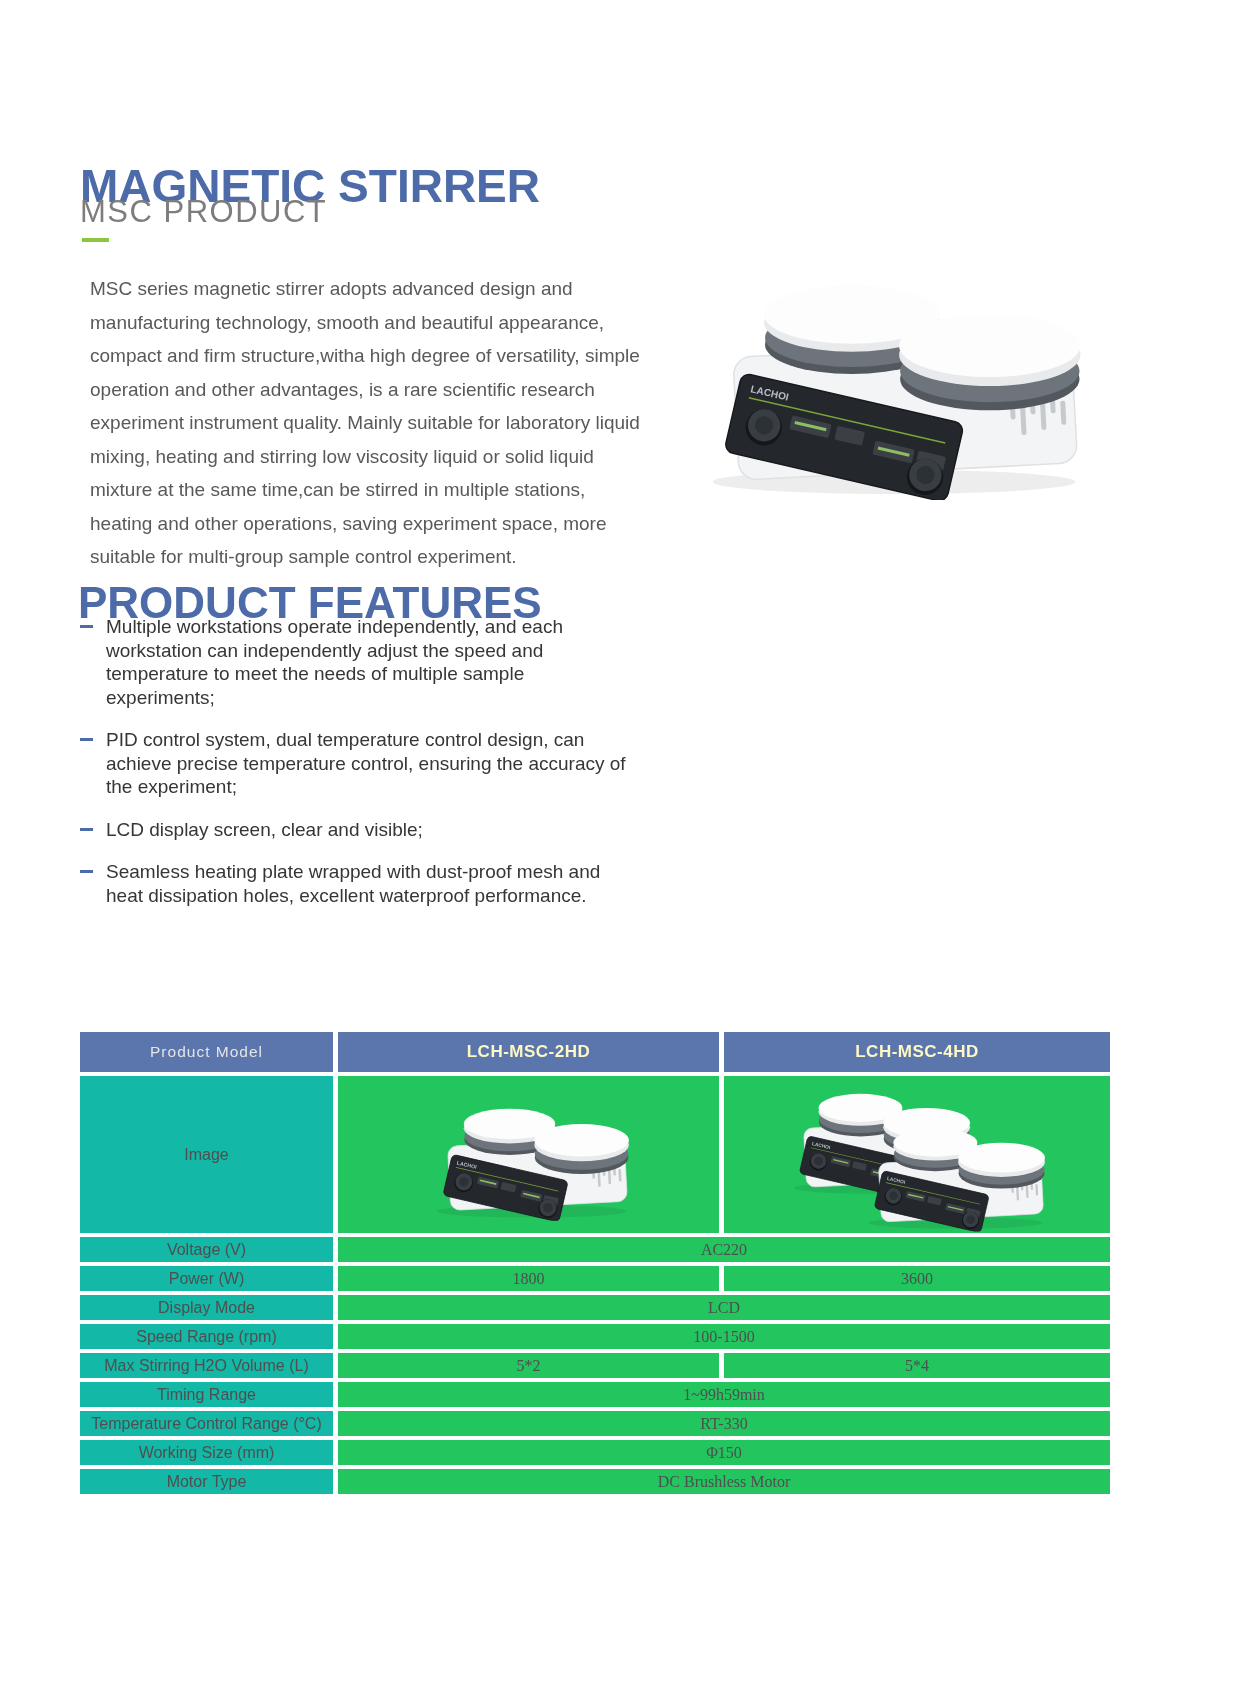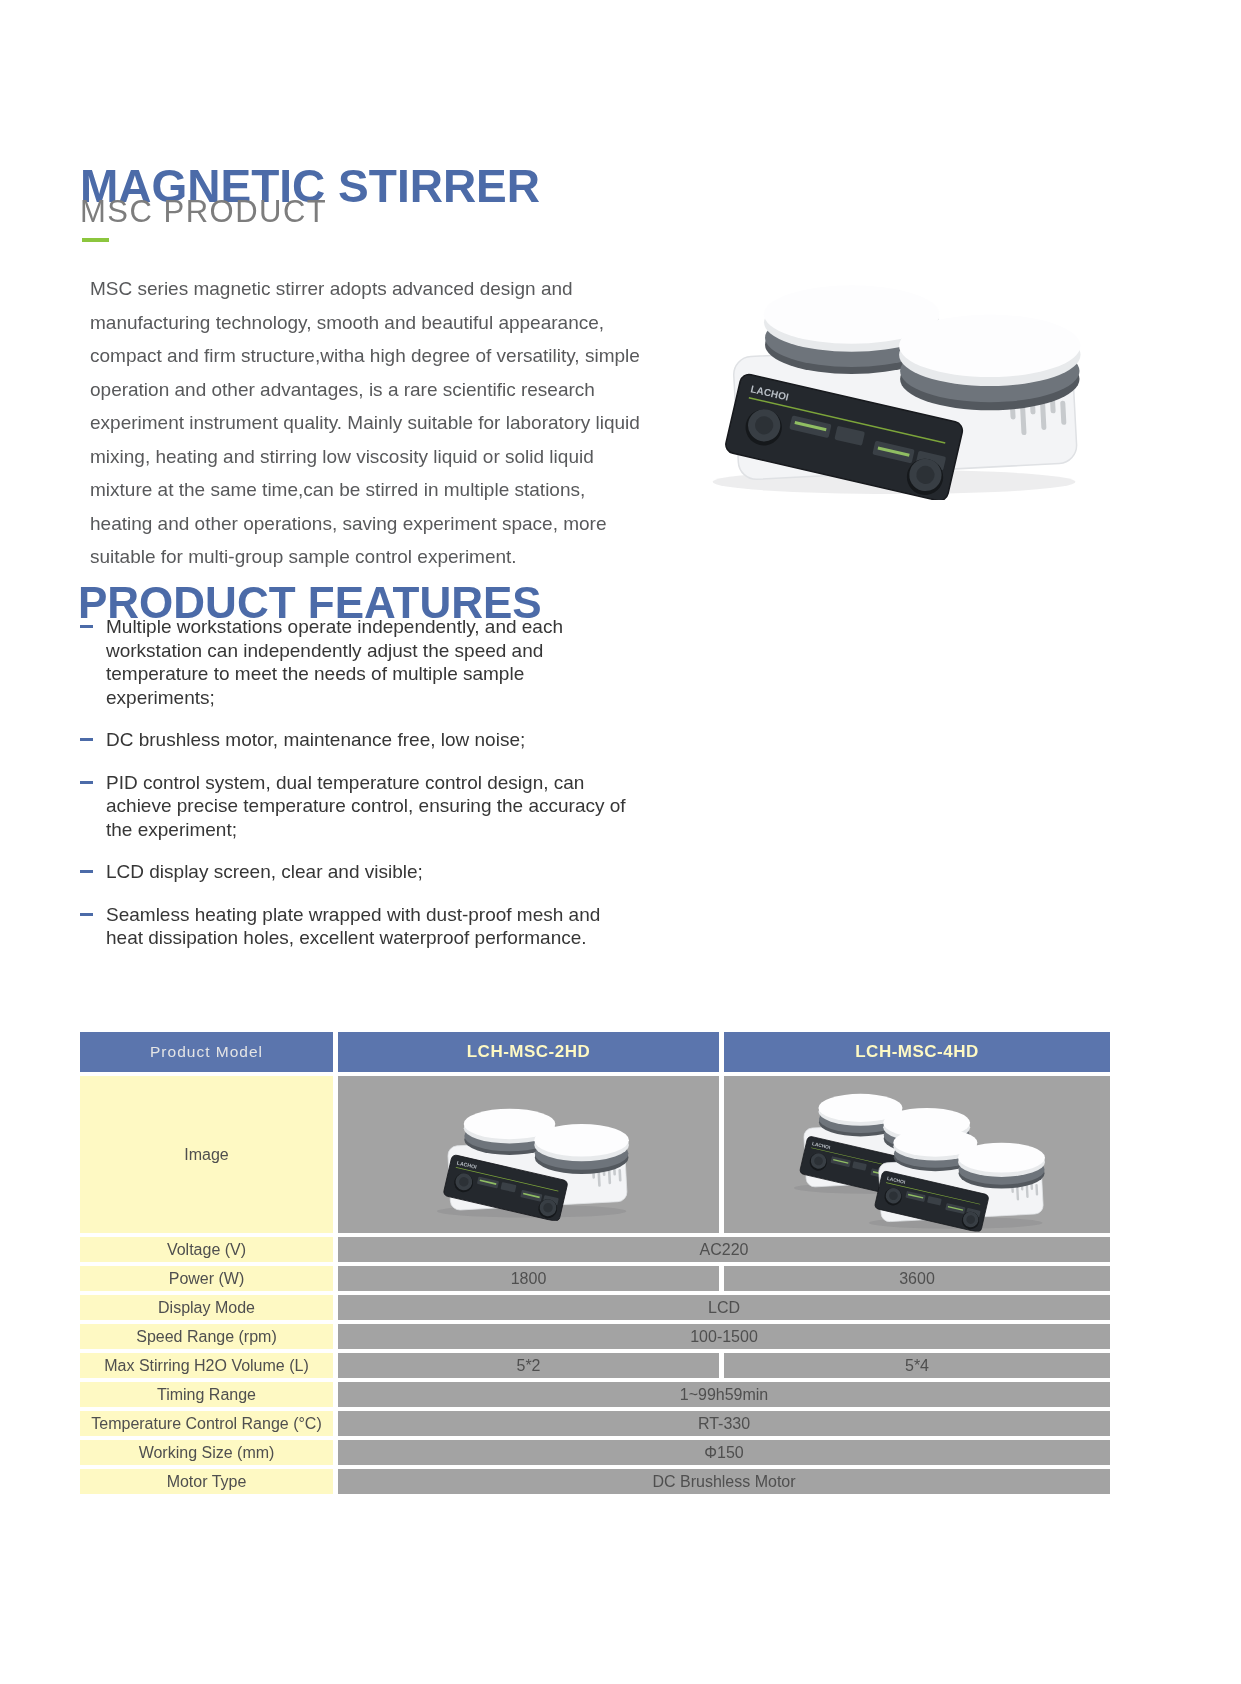--- a/index.html
+++ b/index.html
@@ -21,22 +21,22 @@
         color:#4c6ba8;letter-spacing:0px;line-height:1.05;}
   .features{position:absolute;left:80px;top:615px;width:548px;}
   .feature{display:flex;gap:13px;margin-bottom:19px;font-size:19px;line-height:23.5px;color:#363636;}
   .feature .dash{flex:none;width:13px;height:3px;background:#4c6ba8;margin-top:10px;}
 
   .spec-table{position:absolute;left:75px;top:1028px;width:1040px;border-collapse:separate;
         border-spacing:5px 4px;table-layout:fixed;}
   .spec-table th,.spec-table td{padding:0;text-align:center;vertical-align:middle;}
   .h-label{background:#5b75ad;color:#e5e5e5;font-weight:normal;font-size:15.5px;height:40px;letter-spacing:1px;}
   .h-model{background:#5b75ad;color:#fef9c3;font-weight:bold;font-size:17px;height:40px;letter-spacing:0.5px;}
-  .lbl{background:#fef9c3;color:#4f4f4f;font-size:16px;height:25px;}
-  .val{background:#a3a3a3;color:#4f4f4f;font-size:16px;height:25px;}
+  .lbl{background:#14b8a6;color:#4f4f4f;font-size:16px;height:25px;}
+  .val{background:#22c55e;color:#4f4f4f;font-size:16px;height:25px;font-family:Liberation Serif, serif;}
   .img-row td{height:152px;}
   .img-cell svg{display:block;margin:0 auto;}
 
   .page-num{position:absolute;left:540px;top:1702px;width:80px;text-align:center;
         font-size:21px;font-weight:bold;color:#0f766e;letter-spacing:1px;}
 
   .defs-svg{position:absolute;width:0;height:0;overflow:hidden;}
 </style>
 </head>
 <body>
@@ -109,24 +109,20 @@
 
   <h2 class="features-heading">PRODUCT FEATURES</h2>
 
   <div class="features">
     <div class="feature">
       <span class="dash"></span>
       <span>Multiple workstations operate independently, and each workstation can independently adjust the speed and temperature to meet the needs of multiple sample experiments;</span>
     </div>
     <div class="feature">
       <span class="dash"></span>
-      <span>DC brushless motor, maintenance free, low noise;</span>
-    </div>
-    <div class="feature">
-      <span class="dash"></span>
       <span>PID control system, dual temperature control design, can achieve precise temperature control, ensuring the accuracy of the experiment;</span>
     </div>
     <div class="feature">
       <span class="dash"></span>
       <span>LCD display screen, clear and visible;</span>
     </div>
     <div class="feature">
       <span class="dash"></span>
       <span>Seamless heating plate wrapped with dust-proof mesh and heat dissipation holes, excellent waterproof performance.</span>
     </div>

